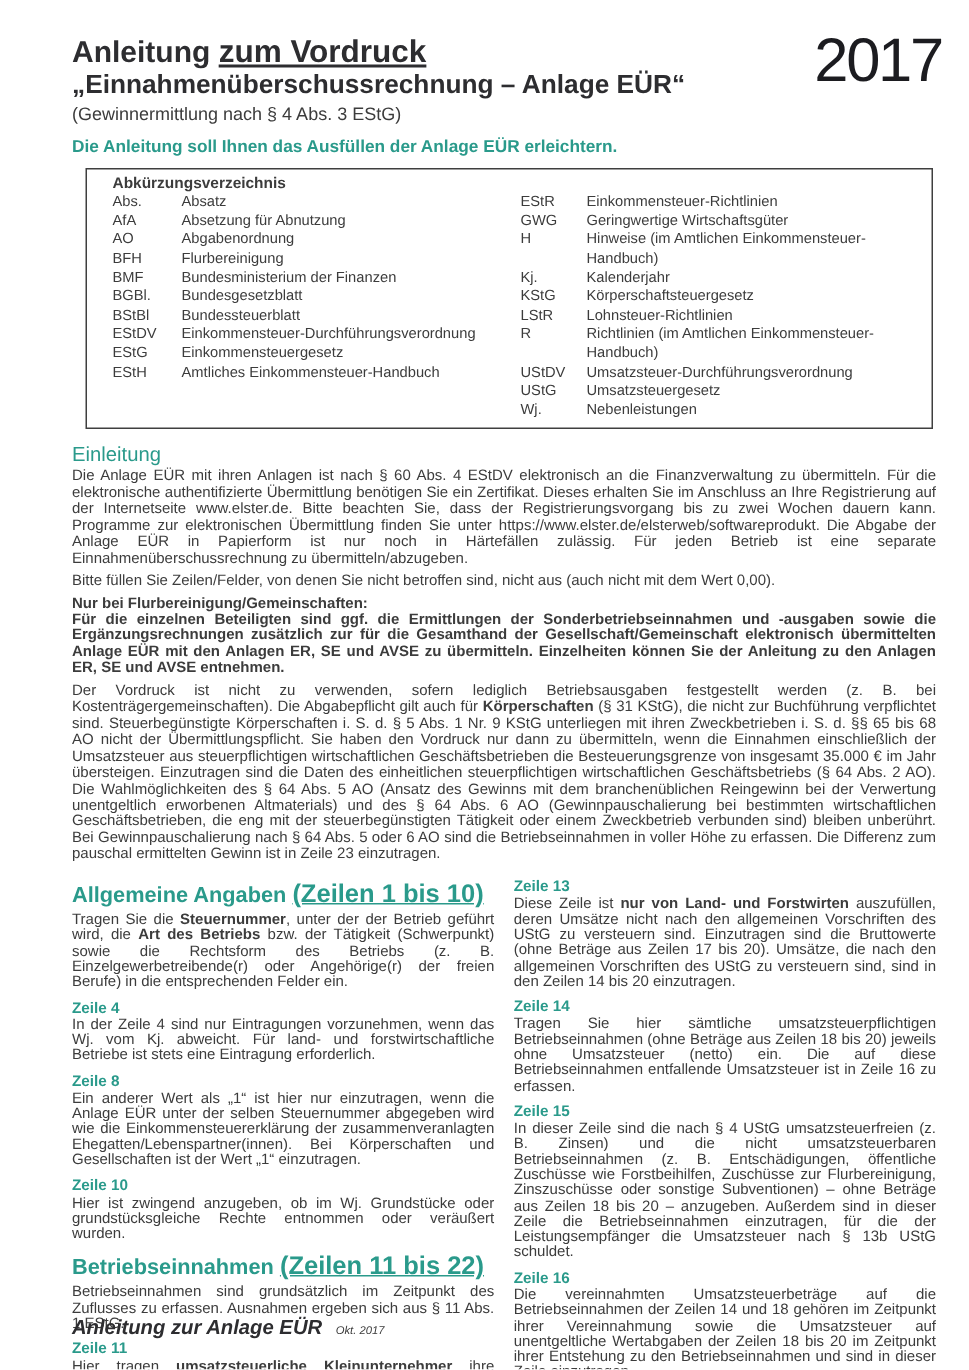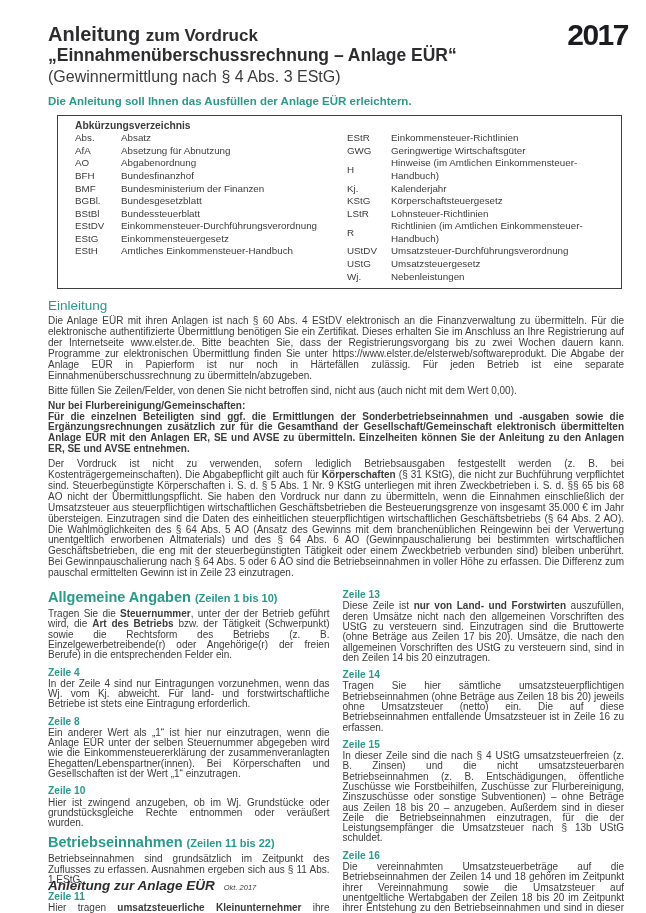--- a/index.html
+++ b/index.html
@@ -4,49 +4,49 @@
 <style>
   :root { --green:#2a9a8b; --ink:#3c3c3c; --dark:#2d2d30; }
   html,body { margin:0; padding:0; background:#fff; }
   .page {
     width:646px; height:913px; position:relative; background:#fff;
     box-sizing:border-box; padding:24px 22px 0 48px; overflow:hidden;
     font-family:"Liberation Sans", sans-serif; color:var(--ink);
   }
   
   .header { position:relative; }
-  .year { position:absolute; top:-4px; right:-4px; font-size:30px; font-weight:700;
+  .year { position:absolute; top:-4px; right:-4px; font-size:41px; font-weight:400;
           color:#1c1c20; letter-spacing:-1.5px; line-height:1; }
   .title-line1 { font-size:20px; font-weight:700; color:var(--dark); line-height:1.05; }
-  .title-line1 .suffix { font-size:17px; }
+  .title-line1 .suffix { font-size:21px;text-decoration:underline; }
   .title-line2 { font-size:17.5px; font-weight:700; color:var(--dark); line-height:1.15; }
-  .title-line3 { font-size:16px; color:var(--ink); margin-top:3px; }
+  .title-line3 { font-size:12px; color:var(--ink); margin-top:3px; }
   .lead { color:var(--green); font-weight:700; font-size:11.5px; margin-top:9px; }
   
   .abbr-box { border:1.5px solid #3f3f3f; margin:8px 2px 0 9px;
               padding:3px 22px 5px 17px; font-size:9.8px; line-height:12.6px; }
   .abbr-title { font-weight:700; font-size:10.3px; line-height:13px; }
   .abbr-cols { display:flex; }
   .abbr-col-left { width:272px; flex:none; }
   .abbr-col-right { flex:1; }
-  .abbr-row { display:flex;align-items:center; }
+  .abbr-row { display:flex; }
   .abbr-key { width:46px; flex:none; }
   .abbr-col-right .abbr-key { width:44px; }
   .abbr-val { flex:1; }
   
   .sec-h1 { color:var(--green); font-size:13.5px; font-weight:400; margin:9px 0 3px; }
   p.body { font-size:10px; line-height:10.9px; text-align:justify; margin:0 0 4px; }
   p.tight { margin:0; }
   .bold { font-weight:700; }
   
   .columns { display:flex; gap:13px; margin-top:3px; }
   .col { width:50%; box-sizing:border-box; }
   .columns p.body { line-height:10.3px; margin:0 0 2px; }
   .sec-h2 { color:var(--green); font-size:14.5px; font-weight:700; margin:7px 0 3px; line-height:1.1; }
-  .sec-h2 .range { font-size:11px; }
+  .sec-h2 .range { font-size:17px;text-decoration:underline; }
   .zlabel { color:var(--green); font-weight:700; font-size:10.2px; margin:6px 0 1px; line-height:1.1; }
   
   .footer { position:absolute; left:48px; bottom:19px; white-space:nowrap;font-style:italic; }
   .footer-title { font-weight:700; font-size:13.5px; color:var(--dark); }
   .footer-date { font-size:7.5px; color:var(--ink); margin-left:9px; }
 </style>
 </head>
 <body>
 
 <div class="page">
@@ -70,21 +70,21 @@
         <div class="abbr-row">
             <span class="abbr-key">AfA</span>
             <span class="abbr-val">Absetzung für Abnutzung</span>
           </div>
         <div class="abbr-row">
             <span class="abbr-key">AO</span>
             <span class="abbr-val">Abgabenordnung</span>
           </div>
         <div class="abbr-row">
             <span class="abbr-key">BFH</span>
-            <span class="abbr-val">Bundesfinanzhof</span>
+            <span class="abbr-val">Flurbereinigung</span>
           </div>
         <div class="abbr-row">
             <span class="abbr-key">BMF</span>
             <span class="abbr-val">Bundesministerium der Finanzen</span>
           </div>
         <div class="abbr-row">
             <span class="abbr-key">BGBl.</span>
             <span class="abbr-val">Bundesgesetzblatt</span>
           </div>
         <div class="abbr-row">

